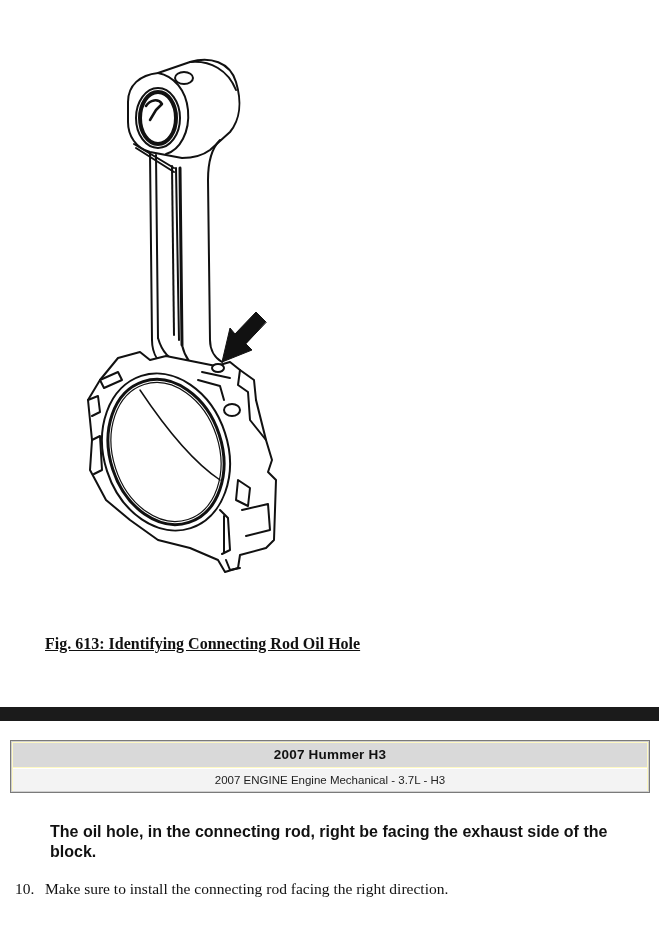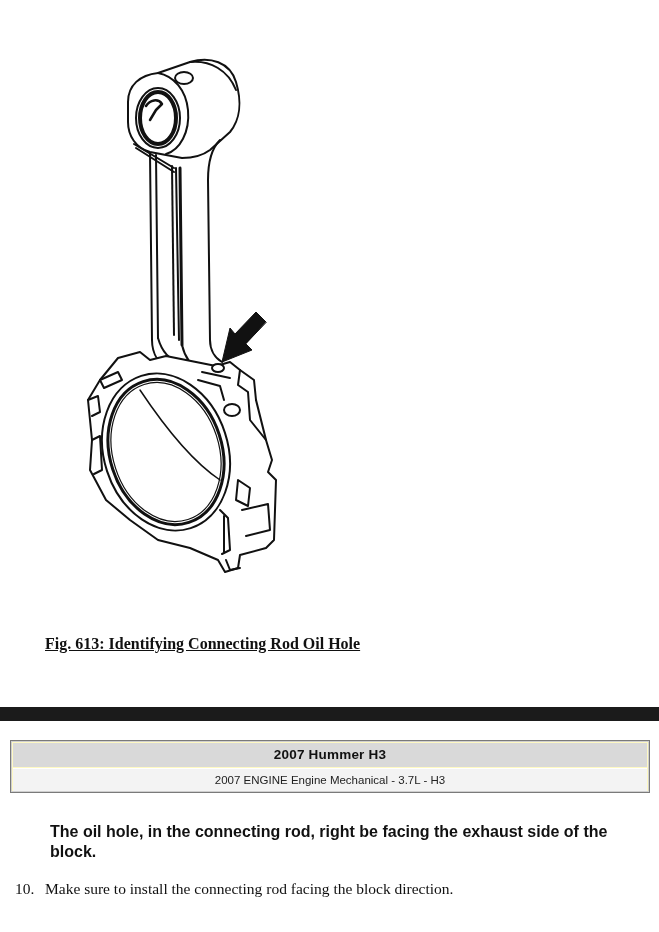--- a/index.html
+++ b/index.html
@@ -187,14 +187,14 @@
   <div class="row-title">2007 Hummer H3</div>
   <div class="row-sub">2007 ENGINE Engine Mechanical - 3.7L - H3</div>
 </div>
 
 <div class="important">
   <span class="text">The oil hole, in the connecting rod, right be facing the exhaust side of the block.</span>
 </div>
 
 <div class="step">
   <span class="num">10.</span>
-  <span class="text">Make sure to install the connecting rod facing the block direction.</span>
+  <span class="text">Make sure to install the connecting rod facing the right direction.</span>
 </div>
 
 </body></html>

